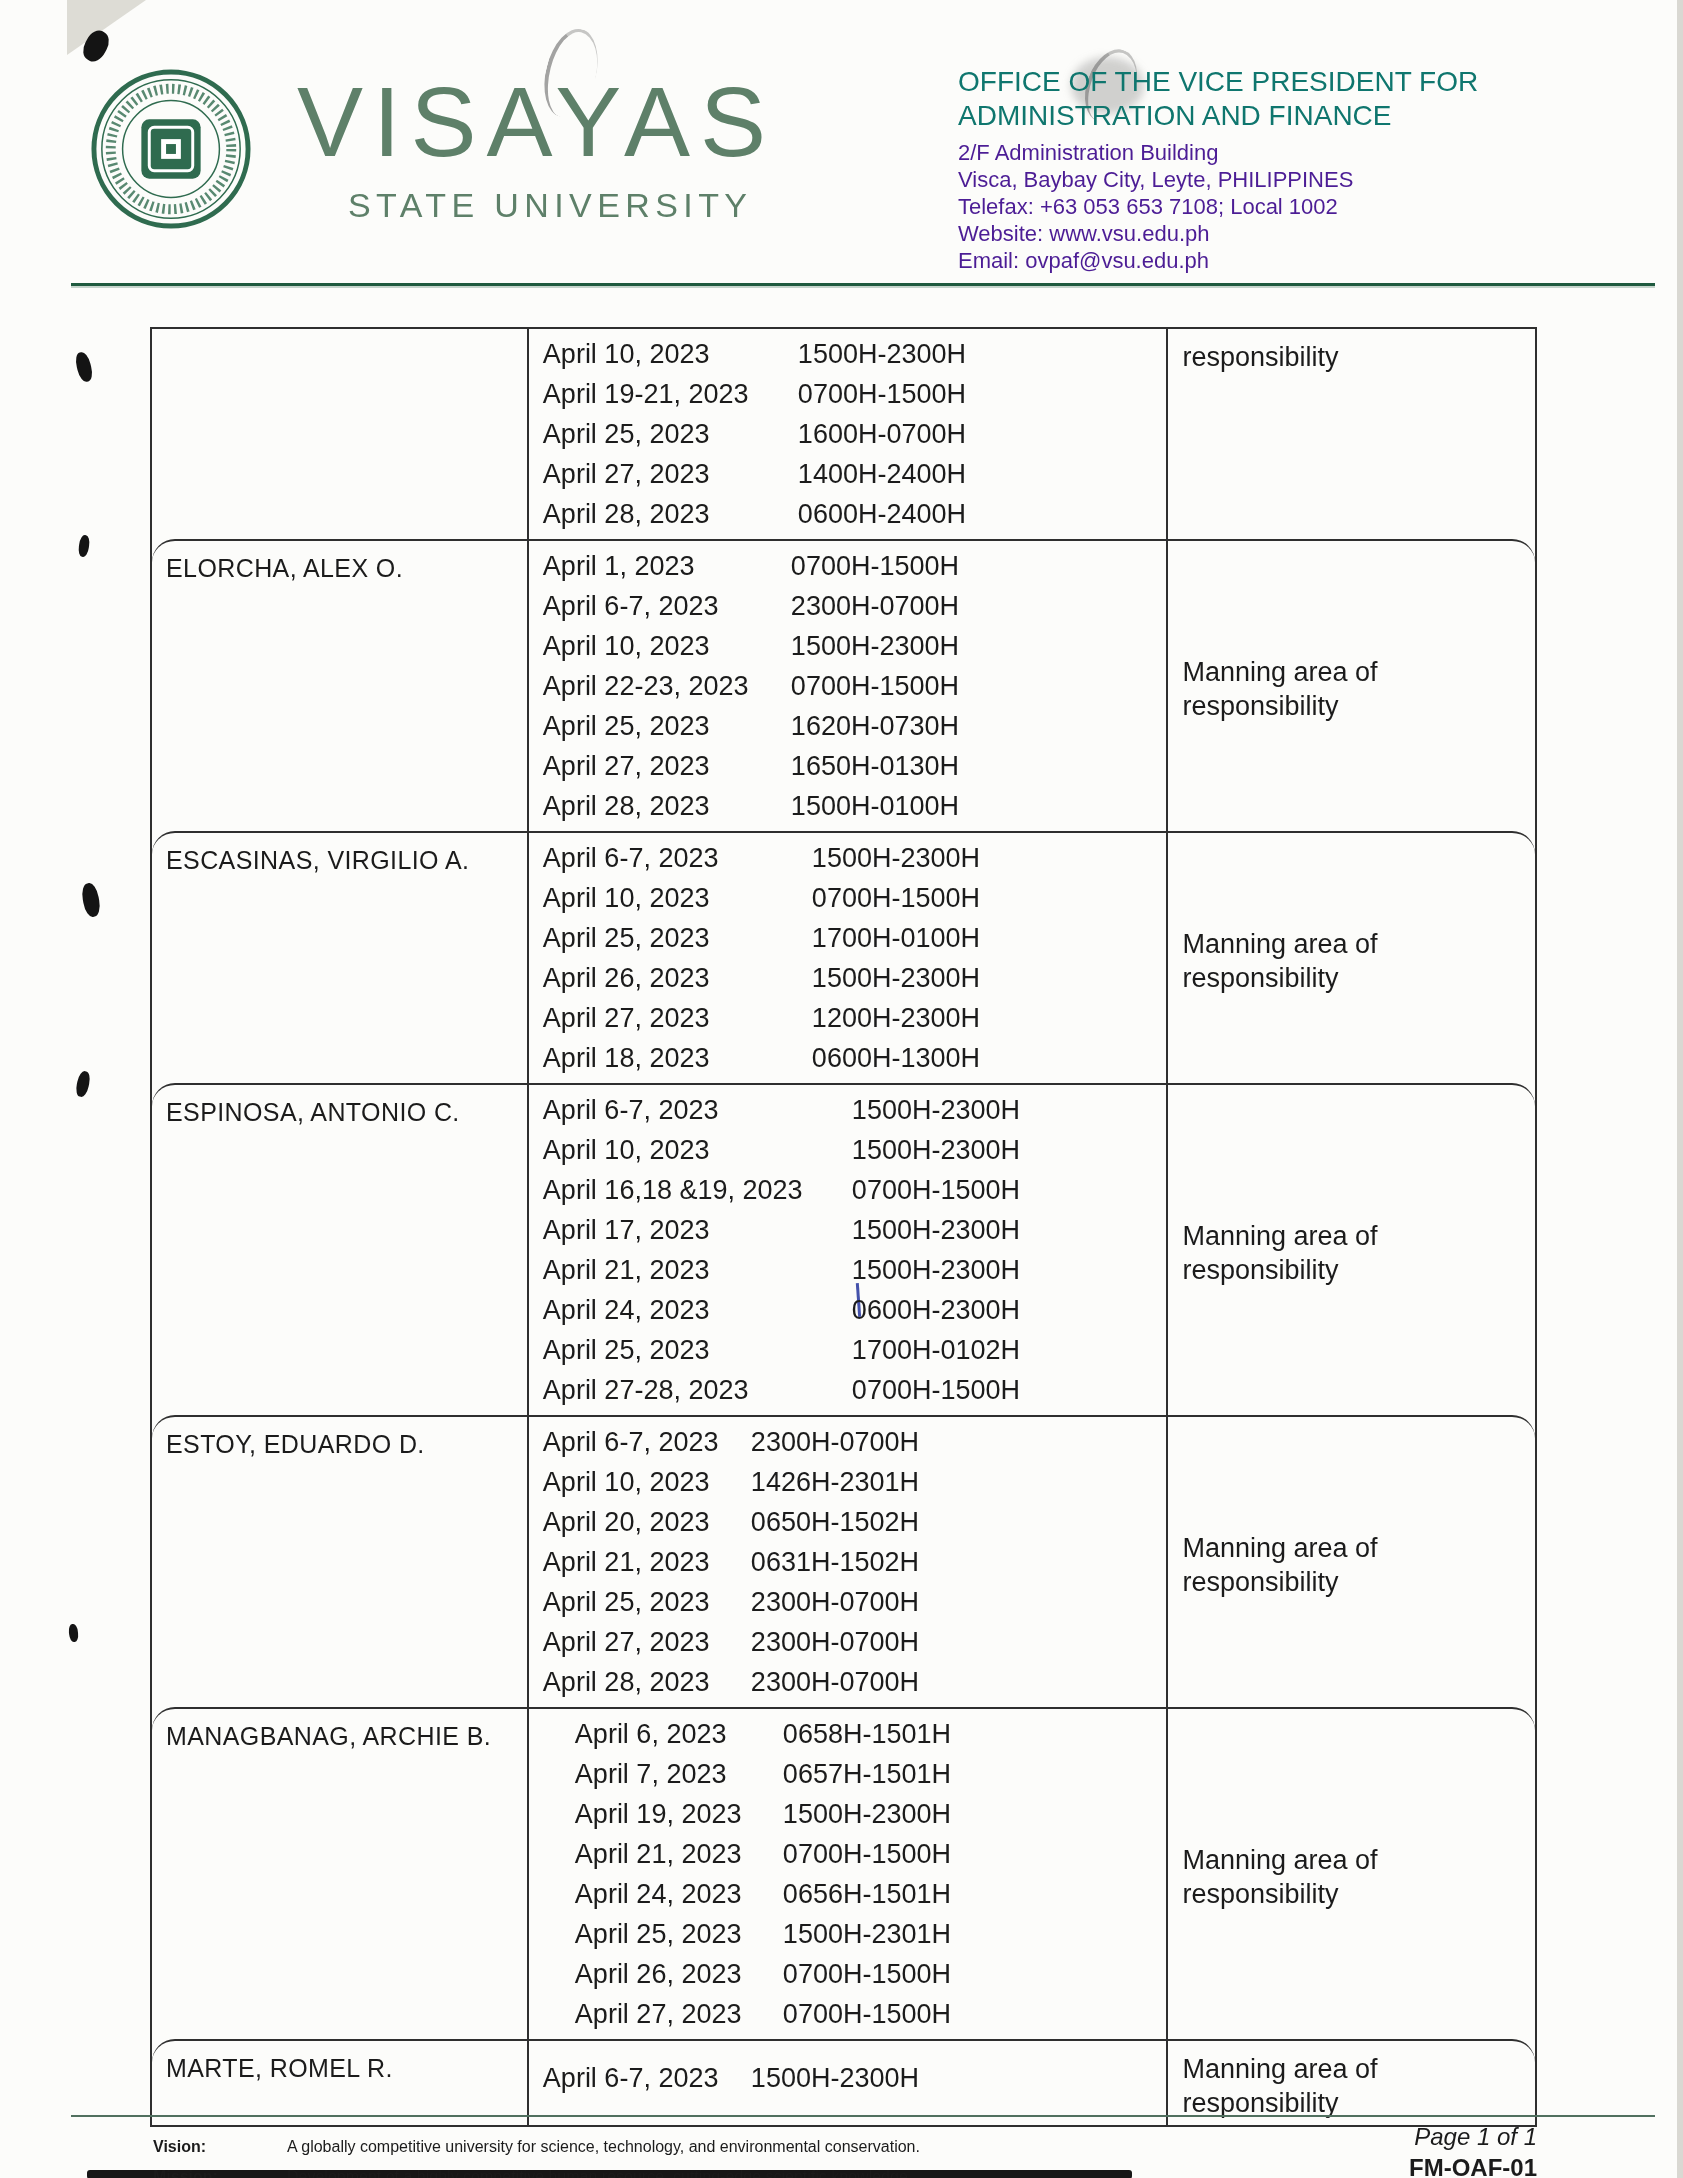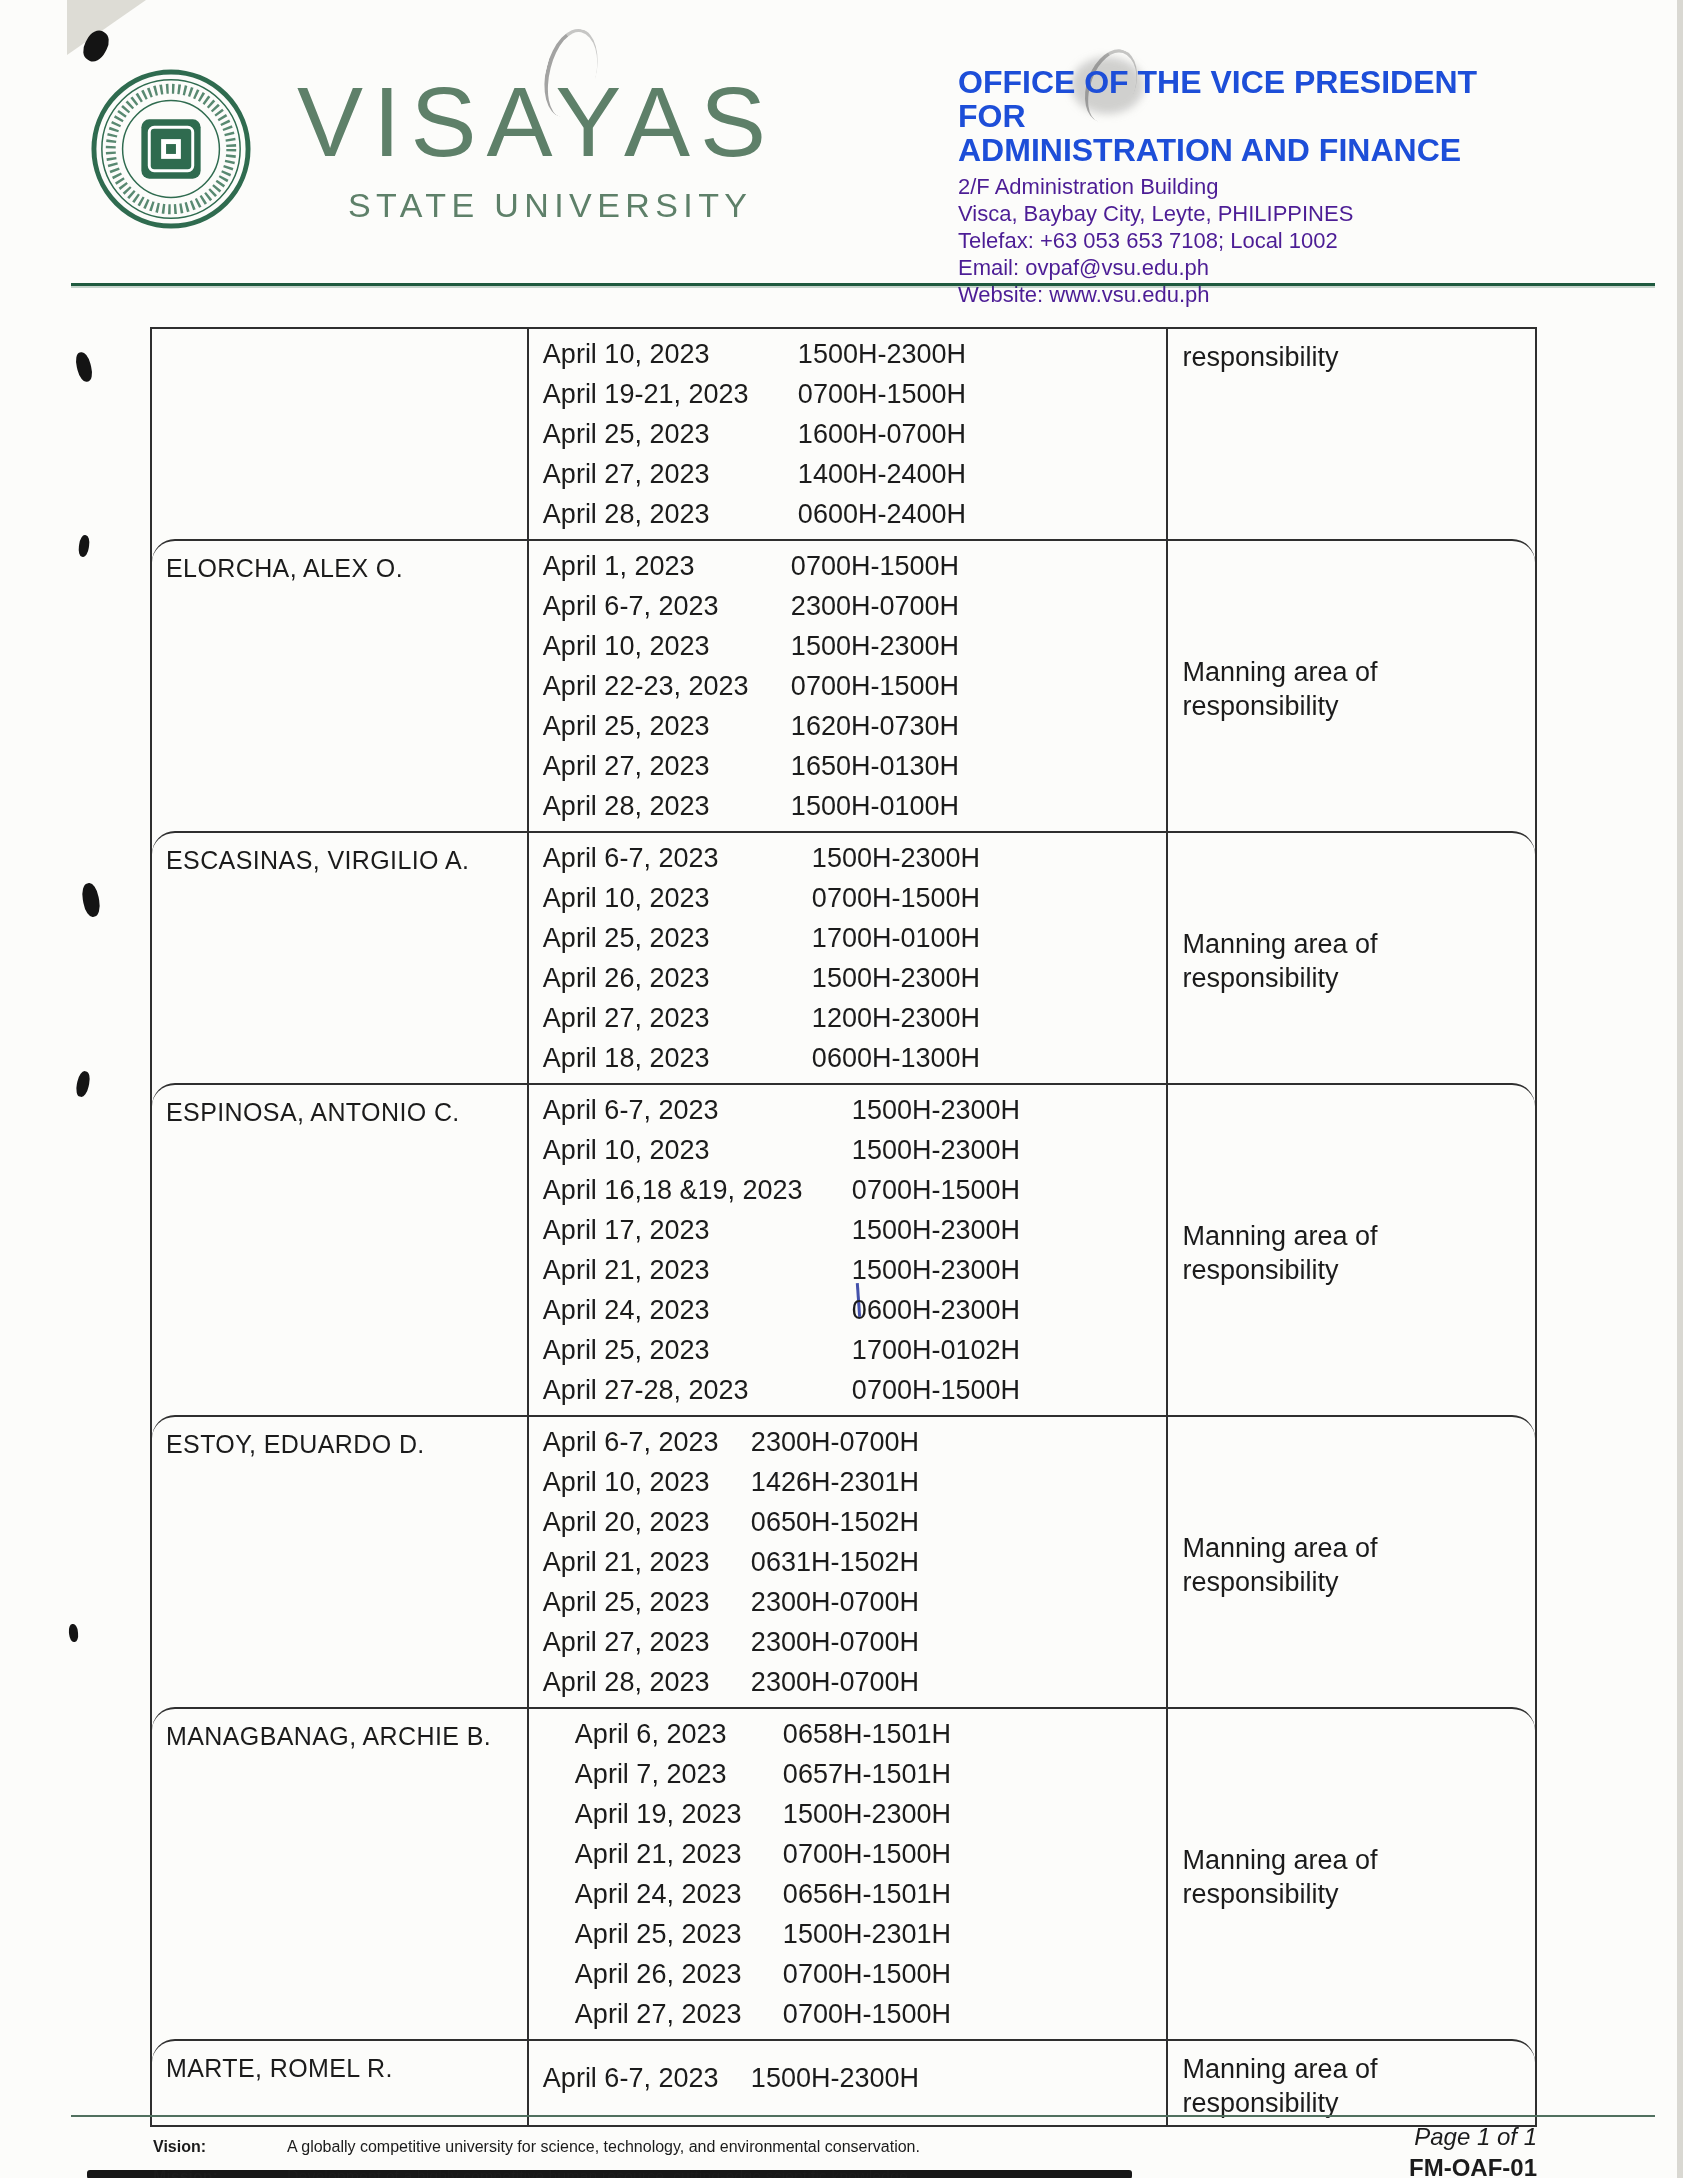--- a/index.html
+++ b/index.html
@@ -14,21 +14,21 @@
   .seal{position:absolute;left:89px;top:67px;width:164px;height:164px;}
   .uni-name{
     position:absolute;left:297px;top:65px;
     font-size:99px;letter-spacing:10px;color:#5e8069;font-weight:400;
   }
   .uni-sub{
     position:absolute;left:348px;top:186px;
     font-size:34px;letter-spacing:5.4px;color:#5e8069;font-weight:400;
   }
   .office{position:absolute;left:958px;top:65px;width:594px;}
-  .office .bold-line{font-size:32px;font-weight:700;line-height:34px;color:#1d4ed8;}
+  .office .bold-line{font-size:28px;font-weight:400;line-height:34px;color:#0f766e;}
   .office .addr{font-size:22px;line-height:27px;color:#4c1d95;}
   .office .addr-wrap{margin-top:6px;}
   .rule-green{
     position:absolute;left:71px;right:28px;top:283px;height:3px;
     background:#1f5a3e;box-shadow:0 2px 0 rgba(31,90,62,.25);
   }
 
   
   .table{
     position:absolute;left:150px;top:327px;width:1387px;
@@ -124,22 +124,22 @@
   <div class="uni-name">VISAYAS</div>
   <div class="uni-sub">STATE UNIVERSITY</div>
 
   <div class="office">
     <div class="bold-line">OFFICE OF THE VICE PRESIDENT FOR</div>
     <div class="bold-line">ADMINISTRATION AND FINANCE</div>
     <div class="addr-wrap">
       <div class="addr">2/F Administration Building</div>
       <div class="addr">Visca, Baybay City, Leyte, PHILIPPINES</div>
       <div class="addr">Telefax: +63 053 653 7108; Local 1002</div>
+      <div class="addr">Website: www.vsu.edu.ph</div>
       <div class="addr">Email: ovpaf@vsu.edu.ph</div>
-      <div class="addr">Website: www.vsu.edu.ph</div>
     </div>
   </div>
 
   <div class="rule-green"></div>
 
   <div class="table">
     <div id="tbody">
   <div class="trow">
     <div class="cell name-cell">
       <div class="ename"></div>

